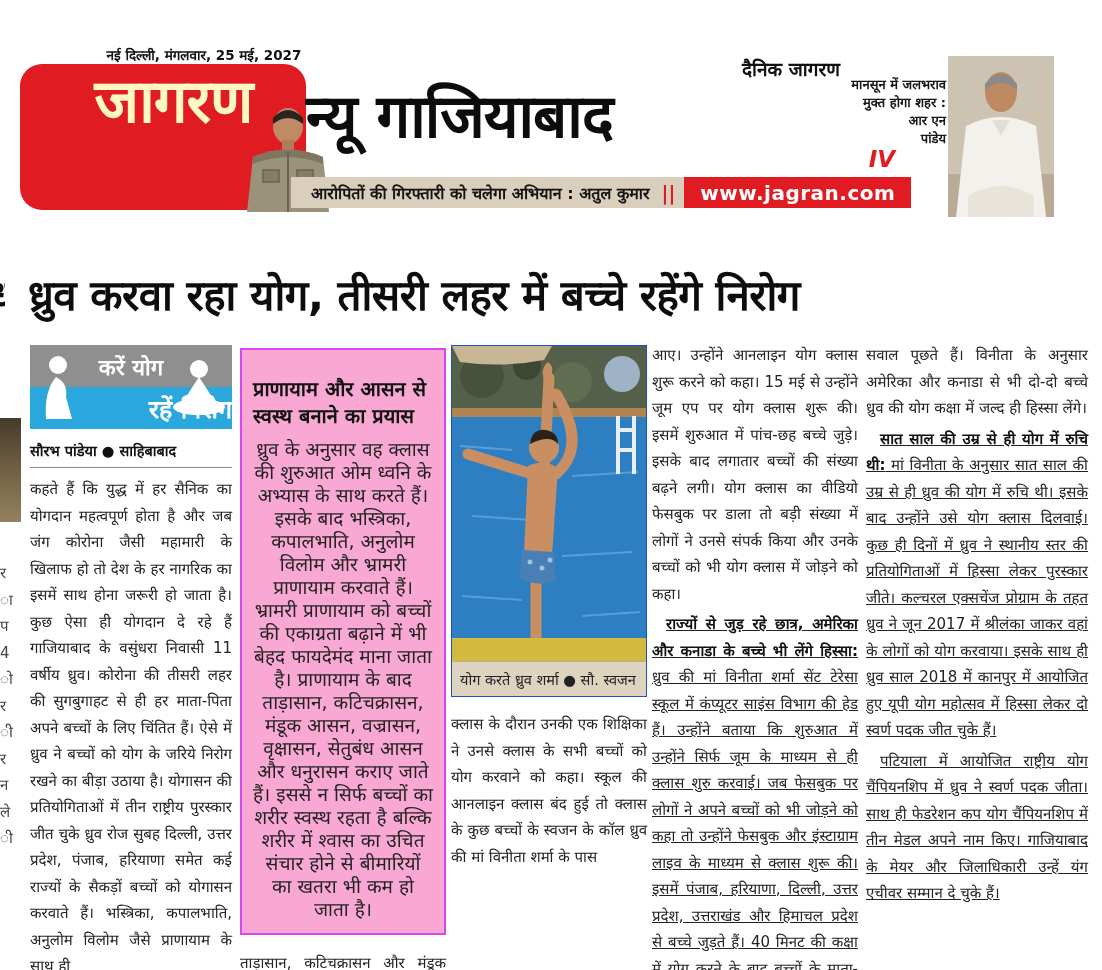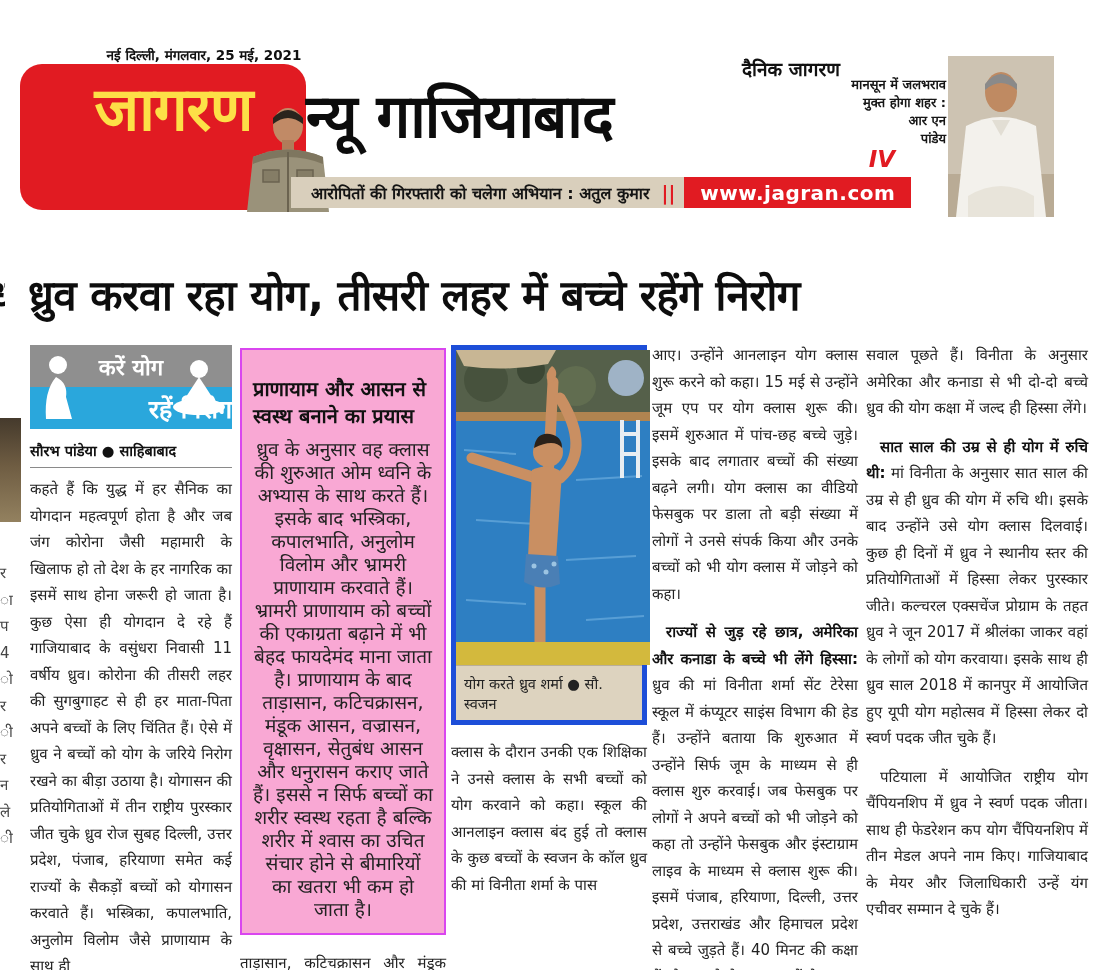--- a/index.html
+++ b/index.html
@@ -3,21 +3,21 @@
 <meta charset="utf-8">
 <style>
   html,body{margin:0;padding:0;background:#ffffff;}
   .page{position:relative;width:1102px;height:970px;background:#fff;overflow:hidden;
         font-family:"DejaVu Sans","Liberation Sans",sans-serif;color:#1b1b1b;}
   .abs{position:absolute;}
 
   
   .dateline{left:86px;top:46px;width:236px;text-align:center;font-size:13.5px;font-weight:bold;color:#111;}
   .logo-box{left:20px;top:64px;width:286px;height:146px;background:#e11b22;border-radius:22px;text-align:center;}
-  .logo-top{font-size:60px;line-height:66px;font-weight:bold;color:#fde047;margin-top:12px;letter-spacing:-1px;padding-left:21px;}
+  .logo-top{font-size:60px;line-height:66px;font-weight:bold;color:#fef9c3;margin-top:4px;letter-spacing:-1px;padding-left:21px;}
   .logo-bottom{font-size:50px;line-height:58px;font-weight:bold;color:#ffffff;letter-spacing:-1px;}
   .officer{left:243px;top:102px;width:90px;height:110px;}
   .brand-small{left:742px;top:56px;font-size:19px;font-weight:bold;color:#111;}
   .edition-title{left:306px;top:64px;width:585px;font-size:60px;line-height:104px;font-weight:bold;
                  color:#0c0c0c;white-space:nowrap;letter-spacing:-1px;}
   .strip{left:291px;top:177px;width:605px;height:31px;background:#d9cfbc;display:flex;align-items:center;}
   .strip-text{font-size:16px;font-weight:bold;color:#141414;padding-left:20px;white-space:nowrap;}
   .strip-divider{color:#e11b22;font-weight:bold;font-size:19px;margin:0 9px 0 12px;}
   .website-box{margin-left:auto;background:#e11b22;color:#fff;font-weight:bold;font-size:20px;
                height:100%;display:flex;align-items:center;padding:0 16px;letter-spacing:0.5px;}
@@ -54,38 +54,38 @@
   
   .infobox{border:2px solid #d946ef;background:#f9a8d4;padding:26px 11px 12px 11px;}
   .infobox-title{font-size:20px;line-height:27px;font-weight:bold;color:#111;margin:0 0 8px 0;}
   .infobox-body{font-size:19px;line-height:23px;text-align:center;color:#222;}
   .col2-below{margin-top:15px;}
   .indent{text-indent:14px;}
   .red-underline{text-decoration:underline;text-decoration-color:#e11b22;
                  text-decoration-thickness:3.5px;text-underline-offset:5px;}
 
   
-  .photo-frame{border:5px solid #1d4ed8;}
+  .photo-frame{border:1px solid #1d4ed8;}
   .caption-bar{background:#ddd3bf;border-top:1px solid #b9ae98;padding:7px 8px;font-size:14.5px;color:#222;}
   .subhead{font-weight:bold;color:#111;}
   .para{margin:0 0 0 0;}
-  .para + .para{margin-top:12px;}
+  .para + .para{margin-top:4px;text-decoration:underline;}
 
   
   .edge-sliver{left:0;top:418px;width:21px;height:104px;
                background:linear-gradient(180deg,#453a2c 0%,#6e5c42 45%,#93815f 100%);}
   .edge-frags{left:0;top:560px;width:13px;font-size:15px;line-height:26.5px;color:#444;
               white-space:pre-line;overflow:hidden;}
 </style>
 </head>
 <body>
 
 <div class="page">
 
-  <div class="abs dateline">नई दिल्ली, मंगलवार, 25 मई, 2021</div>
+  <div class="abs dateline">नई दिल्ली, मंगलवार, 25 मई, 2027</div>
 
   <div class="abs logo-box">
     <div class="logo-top">जागरण</div>
   </div>
 
   <svg class="abs officer" viewBox="0 0 90 110">
     <ellipse cx="45" cy="24" rx="15" ry="18" fill="#c18a66"></ellipse>
     <path d="M30 16 Q45 0 60 16 L60 22 Q45 10 30 22 Z" fill="#2b241d"></path>
     <rect x="39" y="38" width="12" height="10" fill="#b07c5a"></rect>
     <path d="M10 55 Q45 40 80 55 L86 110 L4 110 Z" fill="#9a927a"></path>

